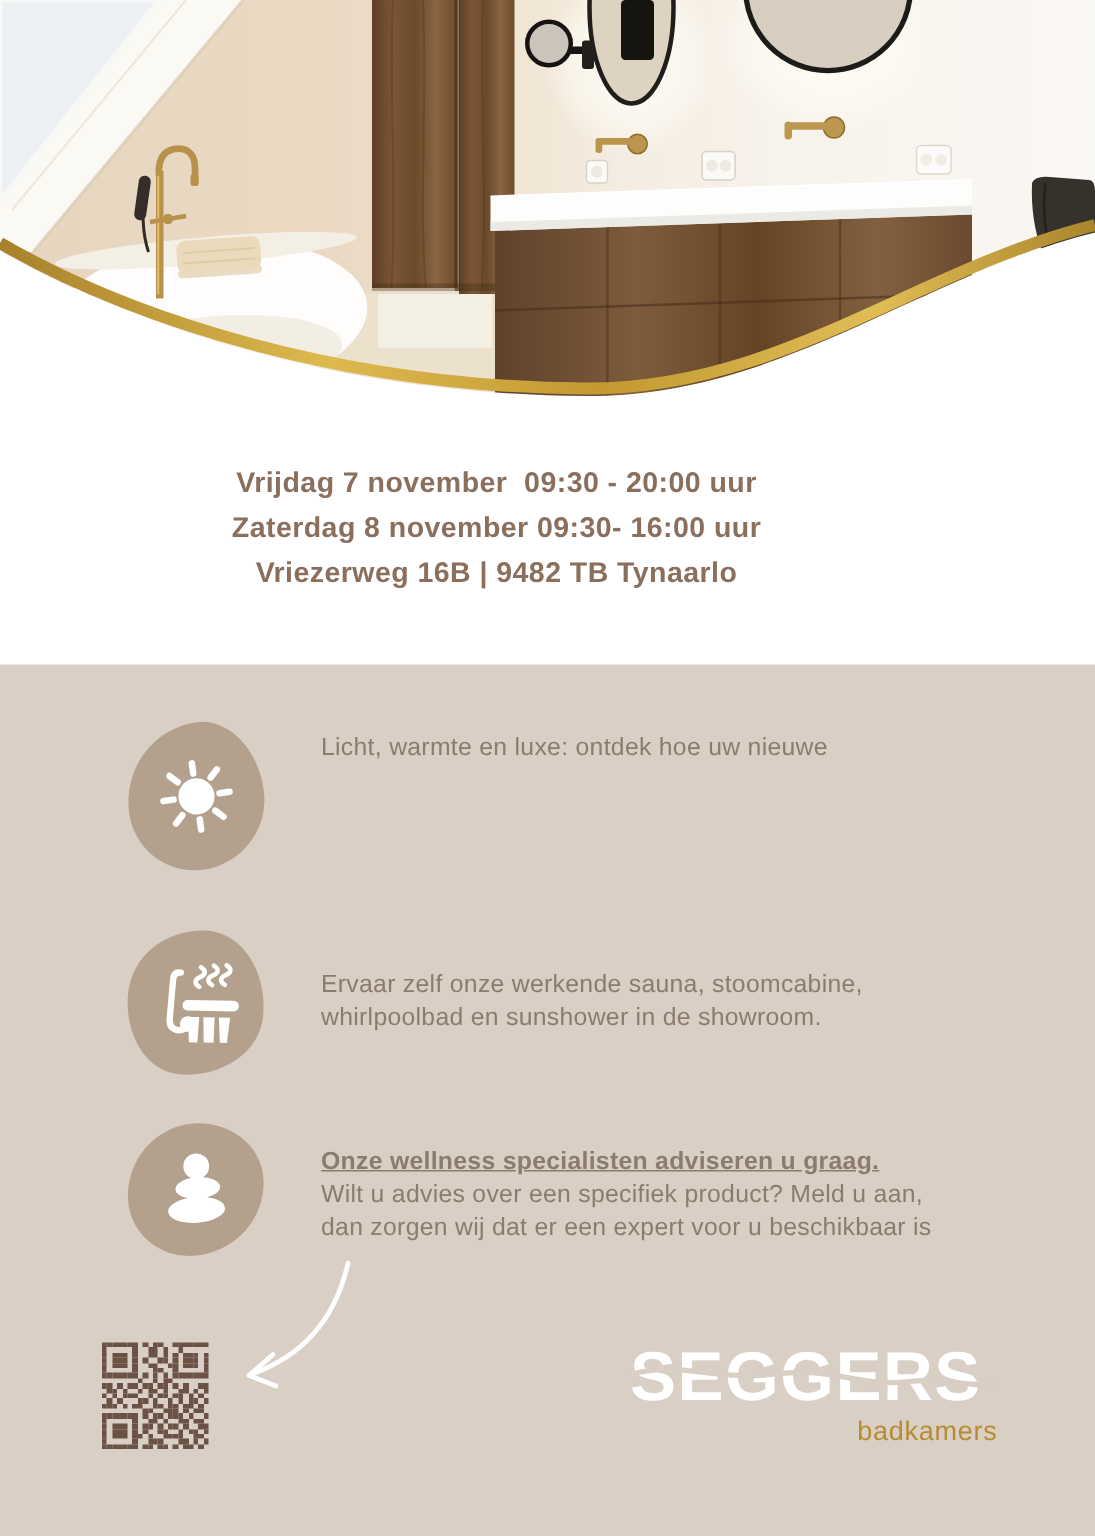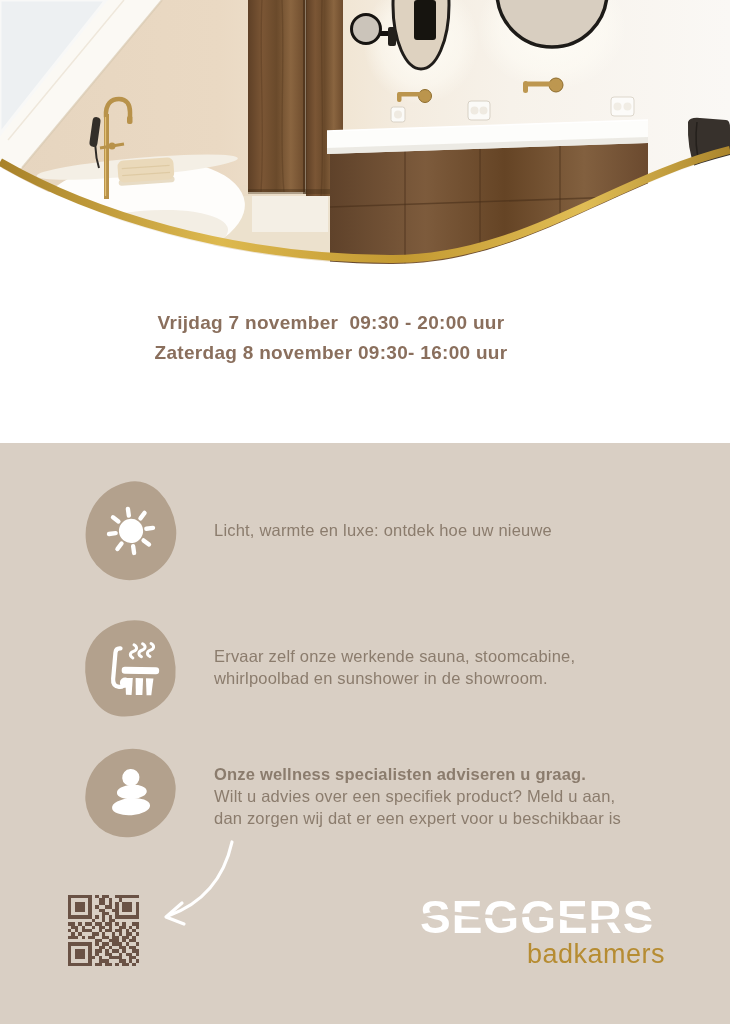--- a/index.html
+++ b/index.html
@@ -28,42 +28,42 @@
   }
   .blob-1{top:39px;height:98px;border-radius:58% 42% 52% 48% / 55% 52% 48% 45%;transform:rotate(-8deg);}
   .blob-2{top:177px;height:97px;border-radius:55% 45% 58% 42% / 48% 55% 45% 52%;transform:rotate(5deg);}
   .blob-3{top:306px;height:88px;border-radius:52% 48% 55% 45% / 55% 45% 55% 45%;transform:rotate(-4deg);}
   .blob svg{transform:rotate(0deg);}
   .feature-text{position:absolute;left:214px;}
   .feature-text span{
     display:block;white-space:pre;font-size:16.5px;line-height:22px;
     color:var(--body-text,#8b7c6d);letter-spacing:.2px;
   }
-  .feature-text span.bold{font-weight:bold;}
-  .ft-1{top:76px;}
+  .feature-text span.bold{font-weight:bold;text-decoration:underline;}
+  .ft-1{top:44px;}
   .ft-2{top:202px;}
   .ft-3{top:320px;}
   
   .qr{
     position:absolute;left:68px;top:452px;
     display:grid;grid-template-columns:repeat(21,3.4px);grid-auto-rows:3.4px;
   }
   .qr div.on{background:var(--qr,#6a5245);}
   
   .arrow{position:absolute;left:140px;top:390px;}
   
   .logo{position:absolute;left:420px;top:452px;width:245px;}
   .brand{
     position:relative;color:var(--logo-white,#fff);font-weight:bold;
     font-size:46px;letter-spacing:1px;line-height:44px;white-space:nowrap;
   }
   .brand-cuts{position:absolute;left:0;top:0;}
   .tagline{
     margin-top:2px;text-align:right;color:var(--tagline-gold,#b68c32);
-    font-size:27px;letter-spacing:.5px;line-height:27px;
+    font-size:18px;letter-spacing:.5px;line-height:27px;
   }
 </style>
 </head>
 <body>
 
 <div class="page">
 
   <div class="hero">
     <svg width="730" height="300" viewBox="0 0 730 300">
       <defs>
@@ -206,20 +206,21 @@
       <path d="M697,122 Q694,145 700,166" stroke="#1f1b18" stroke-width="1.5" fill="none" opacity="0.8"></path>
 
       <path d="M0,167 C90,219 230,263 390,264 C520,265 612,184 730,155 L730,300 L0,300 Z" fill="#ffffff"></path>
       <path d="M0,162 C90,214 230,258 390,259 C520,260 612,179 730,150" fill="none" stroke="url(#goldband)" stroke-width="8"></path>
     </svg>
   </div>
 
   <div class="schedule">
     <div class="schedule-line">Vrijdag 7 november  09:30 - 20:00 uur</div>
     <div class="schedule-line">Zaterdag 8 november 09:30- 16:00 uur</div>
+    <div class="schedule-line">Vriezerweg 16B | 9482 TB Tynaarlo</div>
   </div>
 
   <div class="info-section">
 
     <div class="blob blob-1">
       <svg width="58" height="58" viewBox="0 0 60 60">
         <g stroke="#ffffff" stroke-width="4.5" stroke-linecap="round">
           <line x1="30" y1="7" x2="30" y2="14"></line>
           <line x1="30" y1="46" x2="30" y2="53"></line>
           <line x1="7" y1="30" x2="14" y2="30"></line>

